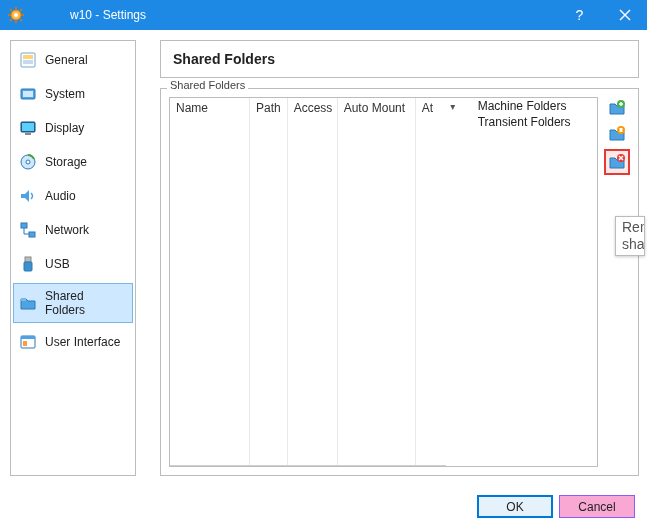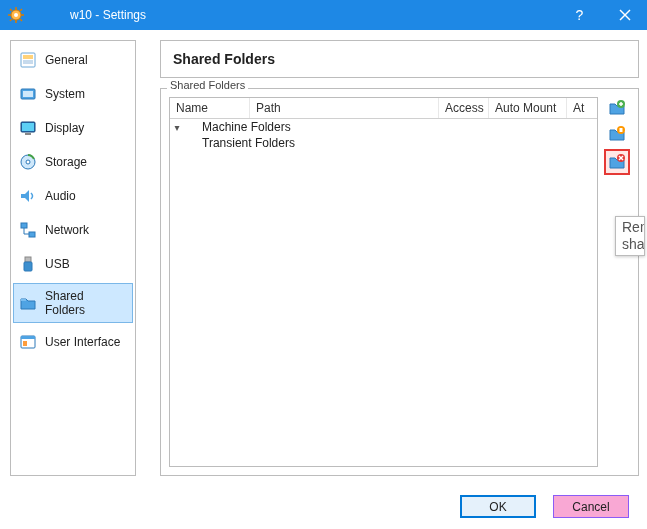--- a/index.html
+++ b/index.html
@@ -16,21 +16,21 @@
 .side-item { display: flex; align-items: center; gap: 8px; padding: 6px 6px; cursor: default; font-size: 12px; color: #222; margin-bottom: 4px; }
 .side-item.selected { background: #cde8ff; border: 1px solid #7ab7e8; padding: 5px 5px; }
 .side-ico { width: 18px; height: 18px; flex: 0 0 18px; display:flex; align-items:center; justify-content:center; }
 
 .main { flex: 1; display: flex; flex-direction: column; }
 .page-title-box { border: 1px solid #bcbcbc; padding: 10px 12px; font-weight: bold; font-size: 14px; color: #222; }
 .groupbox { margin-top: 8px; position: relative; flex:1; display:flex; flex-direction:column;}
 .groupbox .legend { position: absolute; top: -7px; left: 7px; background:#fff; padding: 0 3px; font-size: 11px; color:#444; }
 .groupbox-inner { border: 1px solid #bcbcbc; flex:1; margin-top: 2px; display:flex; }
 
-.tree-wrap { border: 1px solid #bcbcbc; margin: 8px 6px 8px 8px; flex:1; display:flex; flex-direction:column; background:#fff; overflow:hidden; }
+.tree-wrap { border: 1px solid #bcbcbc; margin: 8px 6px 8px 8px; flex:1; display:flex; flex-direction:row; background:#fff; overflow:hidden; }
 .tree-head { display:flex; border-bottom: 1px solid #d0d0d0; font-size: 12px; color:#333; }
 .tree-head > div { padding: 3px 6px; border-right: 1px solid #e8e8e8; }
 .col-name { width: 80px; }
 .col-path { flex:1; }
 .col-access { width: 50px; text-align: right; }
 .col-auto { width: 78px; }
 .col-at { width: 30px; border-right:none !important; }
 
 .tree-body { flex:1; font-size:12px; color:#222; }
 .tree-row { display:flex; align-items:center; padding: 1px 0; }
@@ -38,21 +38,21 @@
 .caret { width:14px; text-align:center; font-size:10px; color:#555; }
 .indent1 { width: 18px; }
 .indent2 { width: 40px; }
 
 .toolstrip { width: 26px; margin: 8px 8px 8px 0; display:flex; flex-direction:column; gap:4px; align-items:center; }
 .ts-btn { width:22px; height:22px; display:flex; align-items:center; justify-content:center; border:1px solid transparent; }
 .ts-btn.active { border:2px solid #e53935; background:#ffe8e6; width:26px; height:26px; }
 
 .tooltip { position:absolute; right: -6px; top: 176px; background:#fff; border:1px solid #bbb; padding:2px 4px 2px 6px; font-size:14px; color:#555; width:30px; overflow:hidden; line-height:1.2; box-shadow:0 1px 3px rgba(0,0,0,0.2);}
 
-.footer { height: 45px; display:flex; justify-content:flex-end; align-items:center; gap:17px; padding: 0 18px; }
+.footer { height: 45px; display:flex; justify-content:flex-end; align-items:center; gap:6px; padding: 0 12px; }
 .btn { min-width: 76px; height: 23px; border:1px solid #8b5cf6; background:#f9a8d4; font-size:12px; color:#222; display:flex; align-items:center; justify-content:center; }
 .btn.primary { border:2px solid #0078d7; background:#e5f1fb; }
 
 svg { display:block; }
 </style>
 </head>
 <body>
 
 <div class="titlebar">
   <span class="gear">

